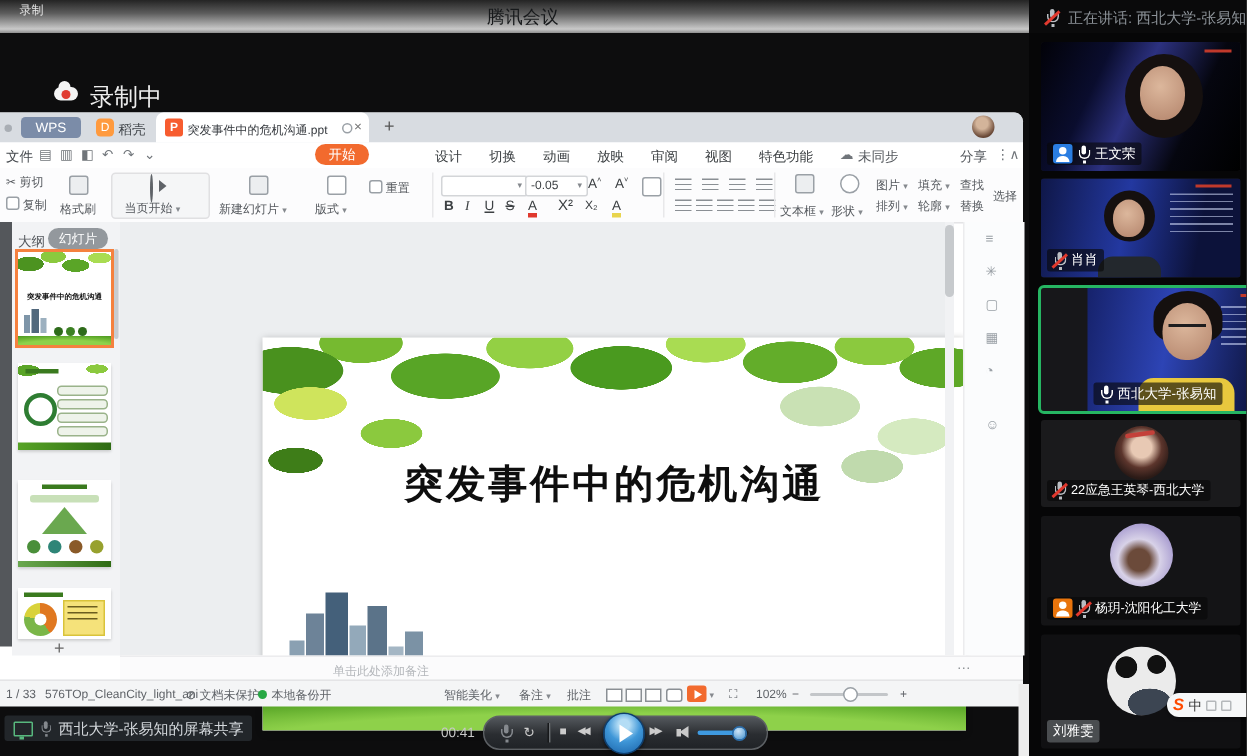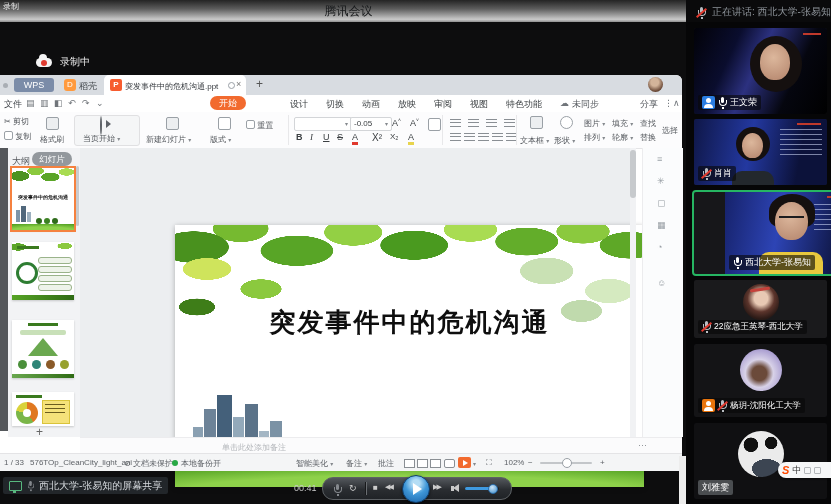--- a/index.html
+++ b/index.html
@@ -4,41 +4,41 @@
 <style>
   html,body{margin:0;padding:0;background:#000;}
   #stage{position:relative;width:831px;height:504px;background:#0d0d0e;overflow:hidden;
          font-family:"Liberation Sans","DejaVu Sans",sans-serif;-webkit-font-smoothing:antialiased;}
   .s{position:absolute;}
   .nowrap{white-space:nowrap;}
   
   .titlebar{left:0;top:0;width:697px;height:22px;
     background:linear-gradient(180deg,#242424 0%,#5c5c5c 40%,#c9c9c9 88%,#8e8e8e 100%);}
   .tb-title{left:0;top:3px;width:697px;text-align:center;font-size:12px;color:#17191b;}
-  .corner-rec{left:3px;top:1px;font-size:8px;color:#e8e8e8;}
+  .corner-rec{left:13px;top:1px;font-size:8px;color:#e8e8e8;}
   .speakbar{left:686px;top:0;width:145px;height:22px;background:#0a0a0b;}
   .speak-txt{left:26px;top:5px;font-size:10px;color:#8d9399;}
   
   .mic{width:9px;height:12px;position:relative;display:inline-block;flex:0 0 auto;--mc:#fff;}
   .mic i,.mic b{display:block;}
   .mic i{position:absolute;left:3px;top:0;width:3px;height:6px;border-radius:2px;background:var(--mc);}
   .mic b{position:absolute;left:1px;top:3px;width:6px;height:5px;border:1px solid var(--mc);border-top:none;border-radius:0 0 6px 6px;}
   .mic::before{content:"";position:absolute;left:4px;bottom:0;width:2px;height:2px;background:var(--mc);}
   .mic.dark{--mc:#85898e;}
   .mic.muted{--mc:#b9bdc2;}
   .mic.muted::after{content:"";position:absolute;left:-2px;top:5px;width:13px;height:2px;background:#e0392e;transform:rotate(-42deg);}
   .mem{position:relative;width:13px;height:13px;border-radius:2px;flex:0 0 auto;}
   .mem::before{content:"";position:absolute;left:4px;top:2px;width:5px;height:5px;border-radius:50%;background:#fff;}
   .mem::after{content:"";position:absolute;left:2px;top:8px;width:9px;height:4px;border-radius:4px 4px 0 0;background:#fff;}
   .mem.blue{background:#2a7de1;}.mem.orange{background:#e8740c;}
   
   .cloud{left:36px;top:58px;width:16px;height:9px;background:#f4f4f4;border-radius:5px;}
   .cloud::before{content:"";position:absolute;left:3px;top:-4px;width:8px;height:8px;border-radius:50%;background:#f4f4f4;}
   .cloud::after{content:"";position:absolute;left:5px;top:2px;width:6px;height:6px;border-radius:50%;background:#e03c31;}
-  .rec-txt{left:60px;top:55px;font-size:10px;color:#ededed;}
+  .rec-txt{left:60px;top:55px;font-size:16px;color:#ededed;}
   
   .wps{left:0;top:75px;width:682px;height:395px;background:#fff;border-radius:0 6px 0 0;}
   .wtabbar{left:0;top:0;width:682px;height:20px;background:#d8dce1;border-radius:0 6px 0 0;}
   .wdot{left:3px;top:8px;width:5px;height:5px;border-radius:50%;background:#a9aeb4;}
   .wpsbtn{left:14px;top:3px;width:40px;height:14px;background:#7b8ca8;border-radius:3px;color:#fff;font-size:9px;text-align:center;line-height:14px;}
   .docer-i{left:64px;top:4px;width:12px;height:12px;background:#ff9a3e;border-radius:3px;color:#fff;font-size:8px;text-align:center;line-height:12px;}
   .docer-t{left:79px;top:5px;font-size:9px;color:#41464b;}
   .wtab{left:104px;top:0;width:142px;height:20px;background:#fff;border-radius:5px 5px 0 0;}
   .picon{left:6px;top:4px;width:12px;height:12px;background:#f75c2f;border-radius:2px;color:#fff;font-size:8px;font-weight:bold;text-align:center;line-height:12px;}
   .wtab-t{left:21px;top:6px;font-size:8px;color:#33373c;width:100px;overflow:hidden;}

